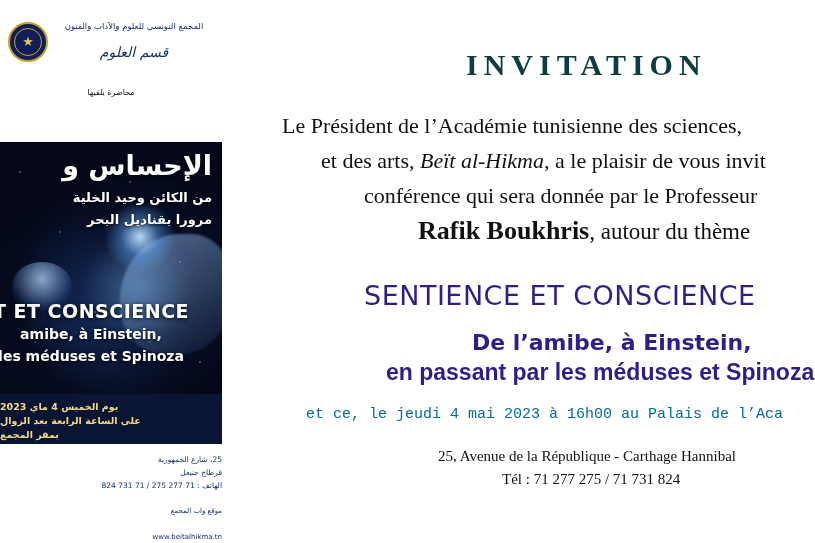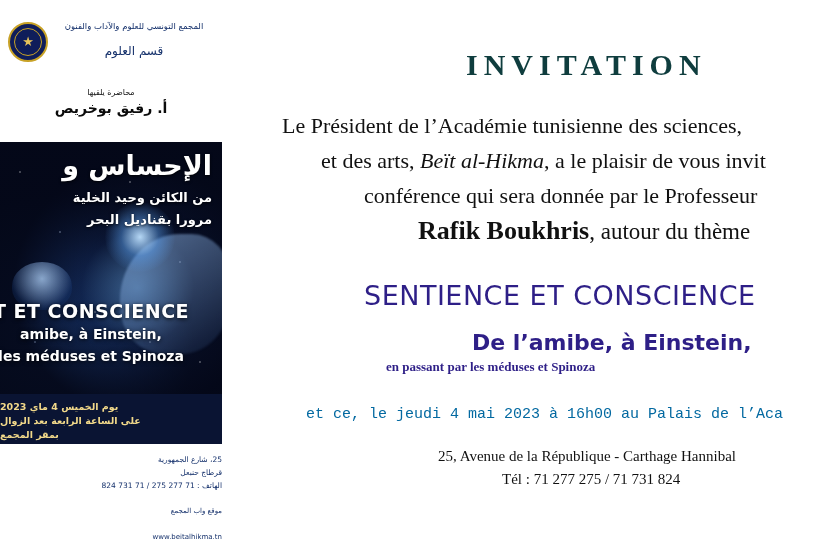--- a/index.html
+++ b/index.html
@@ -75,23 +75,24 @@
     direction: rtl;
     line-height: 1.5;
   }
   .academy-dept {
     position: absolute;
     left: 52px;
     top: 44px;
     right: 6px;
     text-align: center;
     color: #14306b;
-    font-size: 12px;
-    font-family: "DejaVu Sans", sans-serif;
-    direction: rtl;
+    font-size: 14px;
+    font-family: "DejaVu Sans", sans-serif;
+    direction: rtl;
+    font-style: italic;
   }
   .lecture-by-label {
     position: absolute;
     left: 0;
     right: 0;
     top: 88px;
     text-align: center;
     font-size: 8px;
     color: #111;
     font-family: "DejaVu Sans", sans-serif;
@@ -330,23 +331,23 @@
     font-family: "DejaVu Sans", sans-serif;
     font-weight: bold;
     font-size: 22px;
     color: #2e1f87;
     white-space: nowrap;
   }
   .theme-sub2 {
     position: absolute;
     left: 160px;
     top: 359px;
-    font-family: Liberation Serif, serif;
-    font-weight: bold;
-    font-size: 13px;
+    font-family: Liberation Sans, sans-serif;
+    font-weight: bold;
+    font-size: 23px;
     color: #2e1f87;
     white-space: nowrap;
   }
   .when-line {
     position: absolute;
     left: 80px;
     top: 406px;
     font-family: Liberation Mono, monospace;
     font-size: 15px;
     color: #0369a1;
@@ -377,21 +378,20 @@
 <div class="page">
 
   <div class="poster">
     <div class="poster-head">
       <div class="academy-logo">
         <div class="inner">★</div>
       </div>
       <div class="academy-ar">المجمع التونسي للعلوم والآداب والفنون</div>
       <div class="academy-dept">قسم العلوم</div>
       <div class="lecture-by-label">محاضرة يلقيها</div>
-      <div class="lecturer-name-ar">أ. رفيق بوخريص</div>
     </div>
 
     <div class="poster-art">
       <div class="stars"></div>
       <div class="jelly"></div>
       <div class="hand-shape"></div>
       <div class="glow-finger"></div>
       <div class="poster-title-ar">الإحساس و</div>
       <div class="poster-sub1-ar">من الكائن وحيد الخلية</div>
       <div class="poster-sub2-ar">مرورا بقناديل البحر</div>

